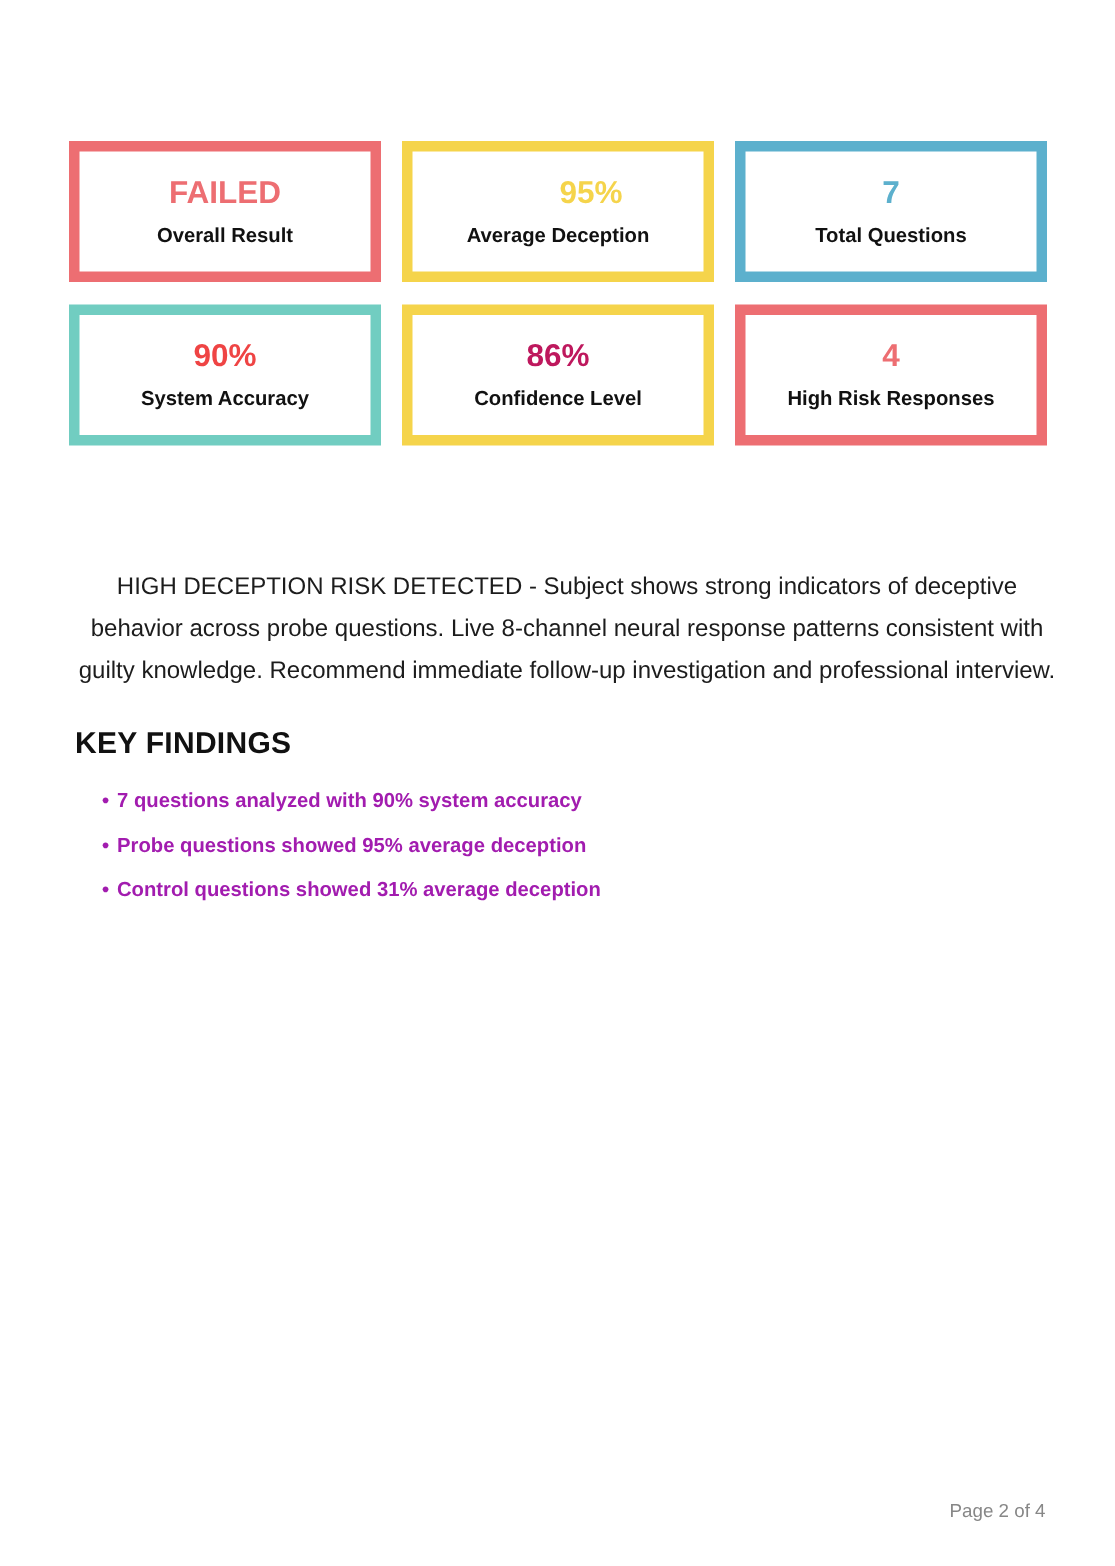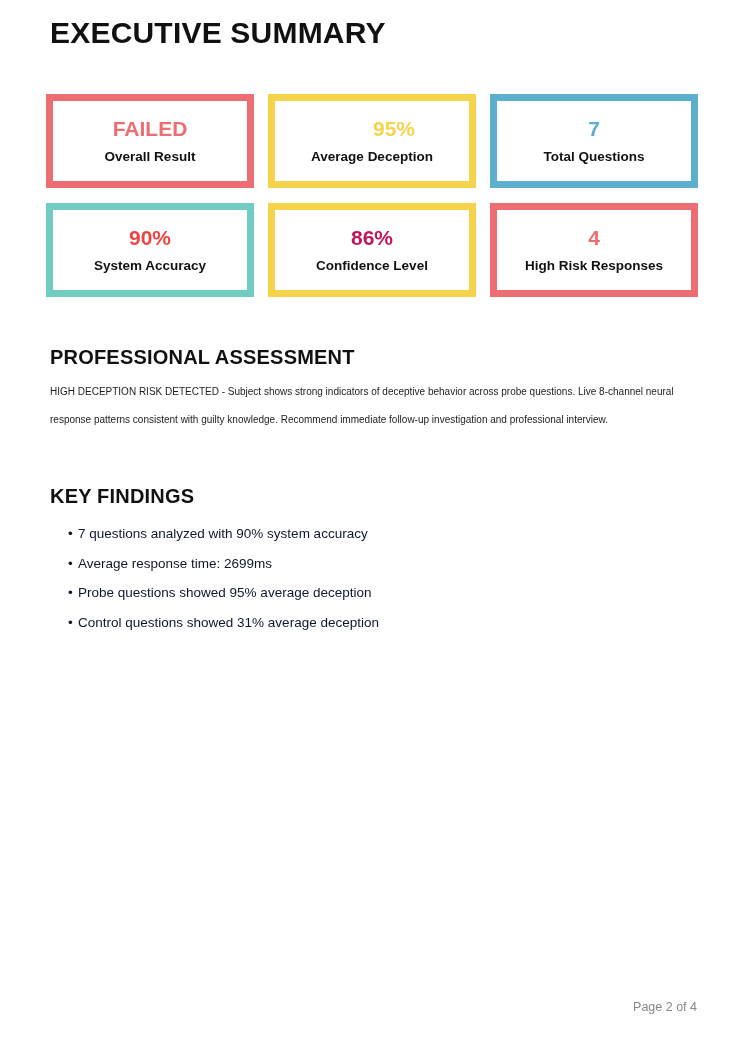--- a/index.html
+++ b/index.html
@@ -40,45 +40,45 @@
   .section-heading {
     position: absolute; left: 50px; margin: 0;
     font-size: 20px; line-height: 24px; font-weight: bold;
     color: #111111; letter-spacing: 0.2px;
   }
   .heading-assessment { top: 345px; }
   .heading-findings   { top: 484px; }
 
   .assessment-body {
     position: absolute; left: 50px; top: 378px; width: 656px; margin: 0;
-    font-size: 10px; line-height: 28px; font-weight: normal;
+    font-size: 16px; line-height: 28px; font-weight: normal;
     color: #1c1c1c;
+    text-align: center;
   }
 
   .findings {
     position: absolute; left: 68px; top: 519px; width: 620px;
     margin: 0; padding: 0; list-style: none;
   }
   .findings li {
-    font-size: 13.5px; font-weight: normal; color: #0f172a;
+    font-size: 13.5px; font-weight: bold; color: #a21caf;
     line-height: 29.5px; white-space: nowrap;
   }
   .findings .bullet { display: inline-block; width: 10px; }
 
   .page-footer {
     position: absolute; right: 46px; top: 1000px;
     font-size: 12.5px; line-height: 15px; color: #878787;
   }
 </style>
 </head>
 <body>
 
 <div class="page">
 
-  <h1 class="doc-title">EXECUTIVE SUMMARY</h1>
 
   <div class="cards">
       <div class="card" style="border-color: rgb(237, 110, 114); align-items: center;">
         <div class="value" style="color: rgb(237, 110, 114);">FAILED</div>
         <div class="label">Overall Result</div>
       </div>
       <div class="card" style="border-color: rgb(245, 212, 75);">
         <div class="value" style="color: rgb(245, 212, 75); margin-left: 44px;">95%</div>
         <div class="label">Average Deception</div>
       </div>
@@ -93,28 +93,26 @@
       <div class="card" style="border-color: rgb(245, 212, 75);">
         <div class="value" style="color: #be185d;">86%</div>
         <div class="label">Confidence Level</div>
       </div>
       <div class="card" style="border-color: rgb(237, 110, 114);">
         <div class="value" style="color: rgb(237, 110, 114);">4</div>
         <div class="label">High Risk Responses</div>
       </div>
     </div>
 
-  <h2 class="section-heading heading-assessment">PROFESSIONAL ASSESSMENT</h2>
 
   <p class="assessment-body">HIGH DECEPTION RISK DETECTED - Subject shows strong indicators of deceptive behavior across probe questions. Live 8-channel neural response patterns consistent with guilty knowledge. Recommend immediate follow-up investigation and professional interview.</p>
 
   <h2 class="section-heading heading-findings">KEY FINDINGS</h2>
 
   <ul class="findings">
       <li><span class="bullet">•</span><span>7 questions analyzed with 90% system accuracy</span></li>
-      <li><span class="bullet">•</span><span>Average response time: 2699ms</span></li>
       <li><span class="bullet">•</span><span>Probe questions showed 95% average deception</span></li>
       <li><span class="bullet">•</span><span>Control questions showed 31% average deception</span></li>
     </ul>
 
   <div class="page-footer">Page 2 of 4</div>
 
 </div>
 
 </body></html>

